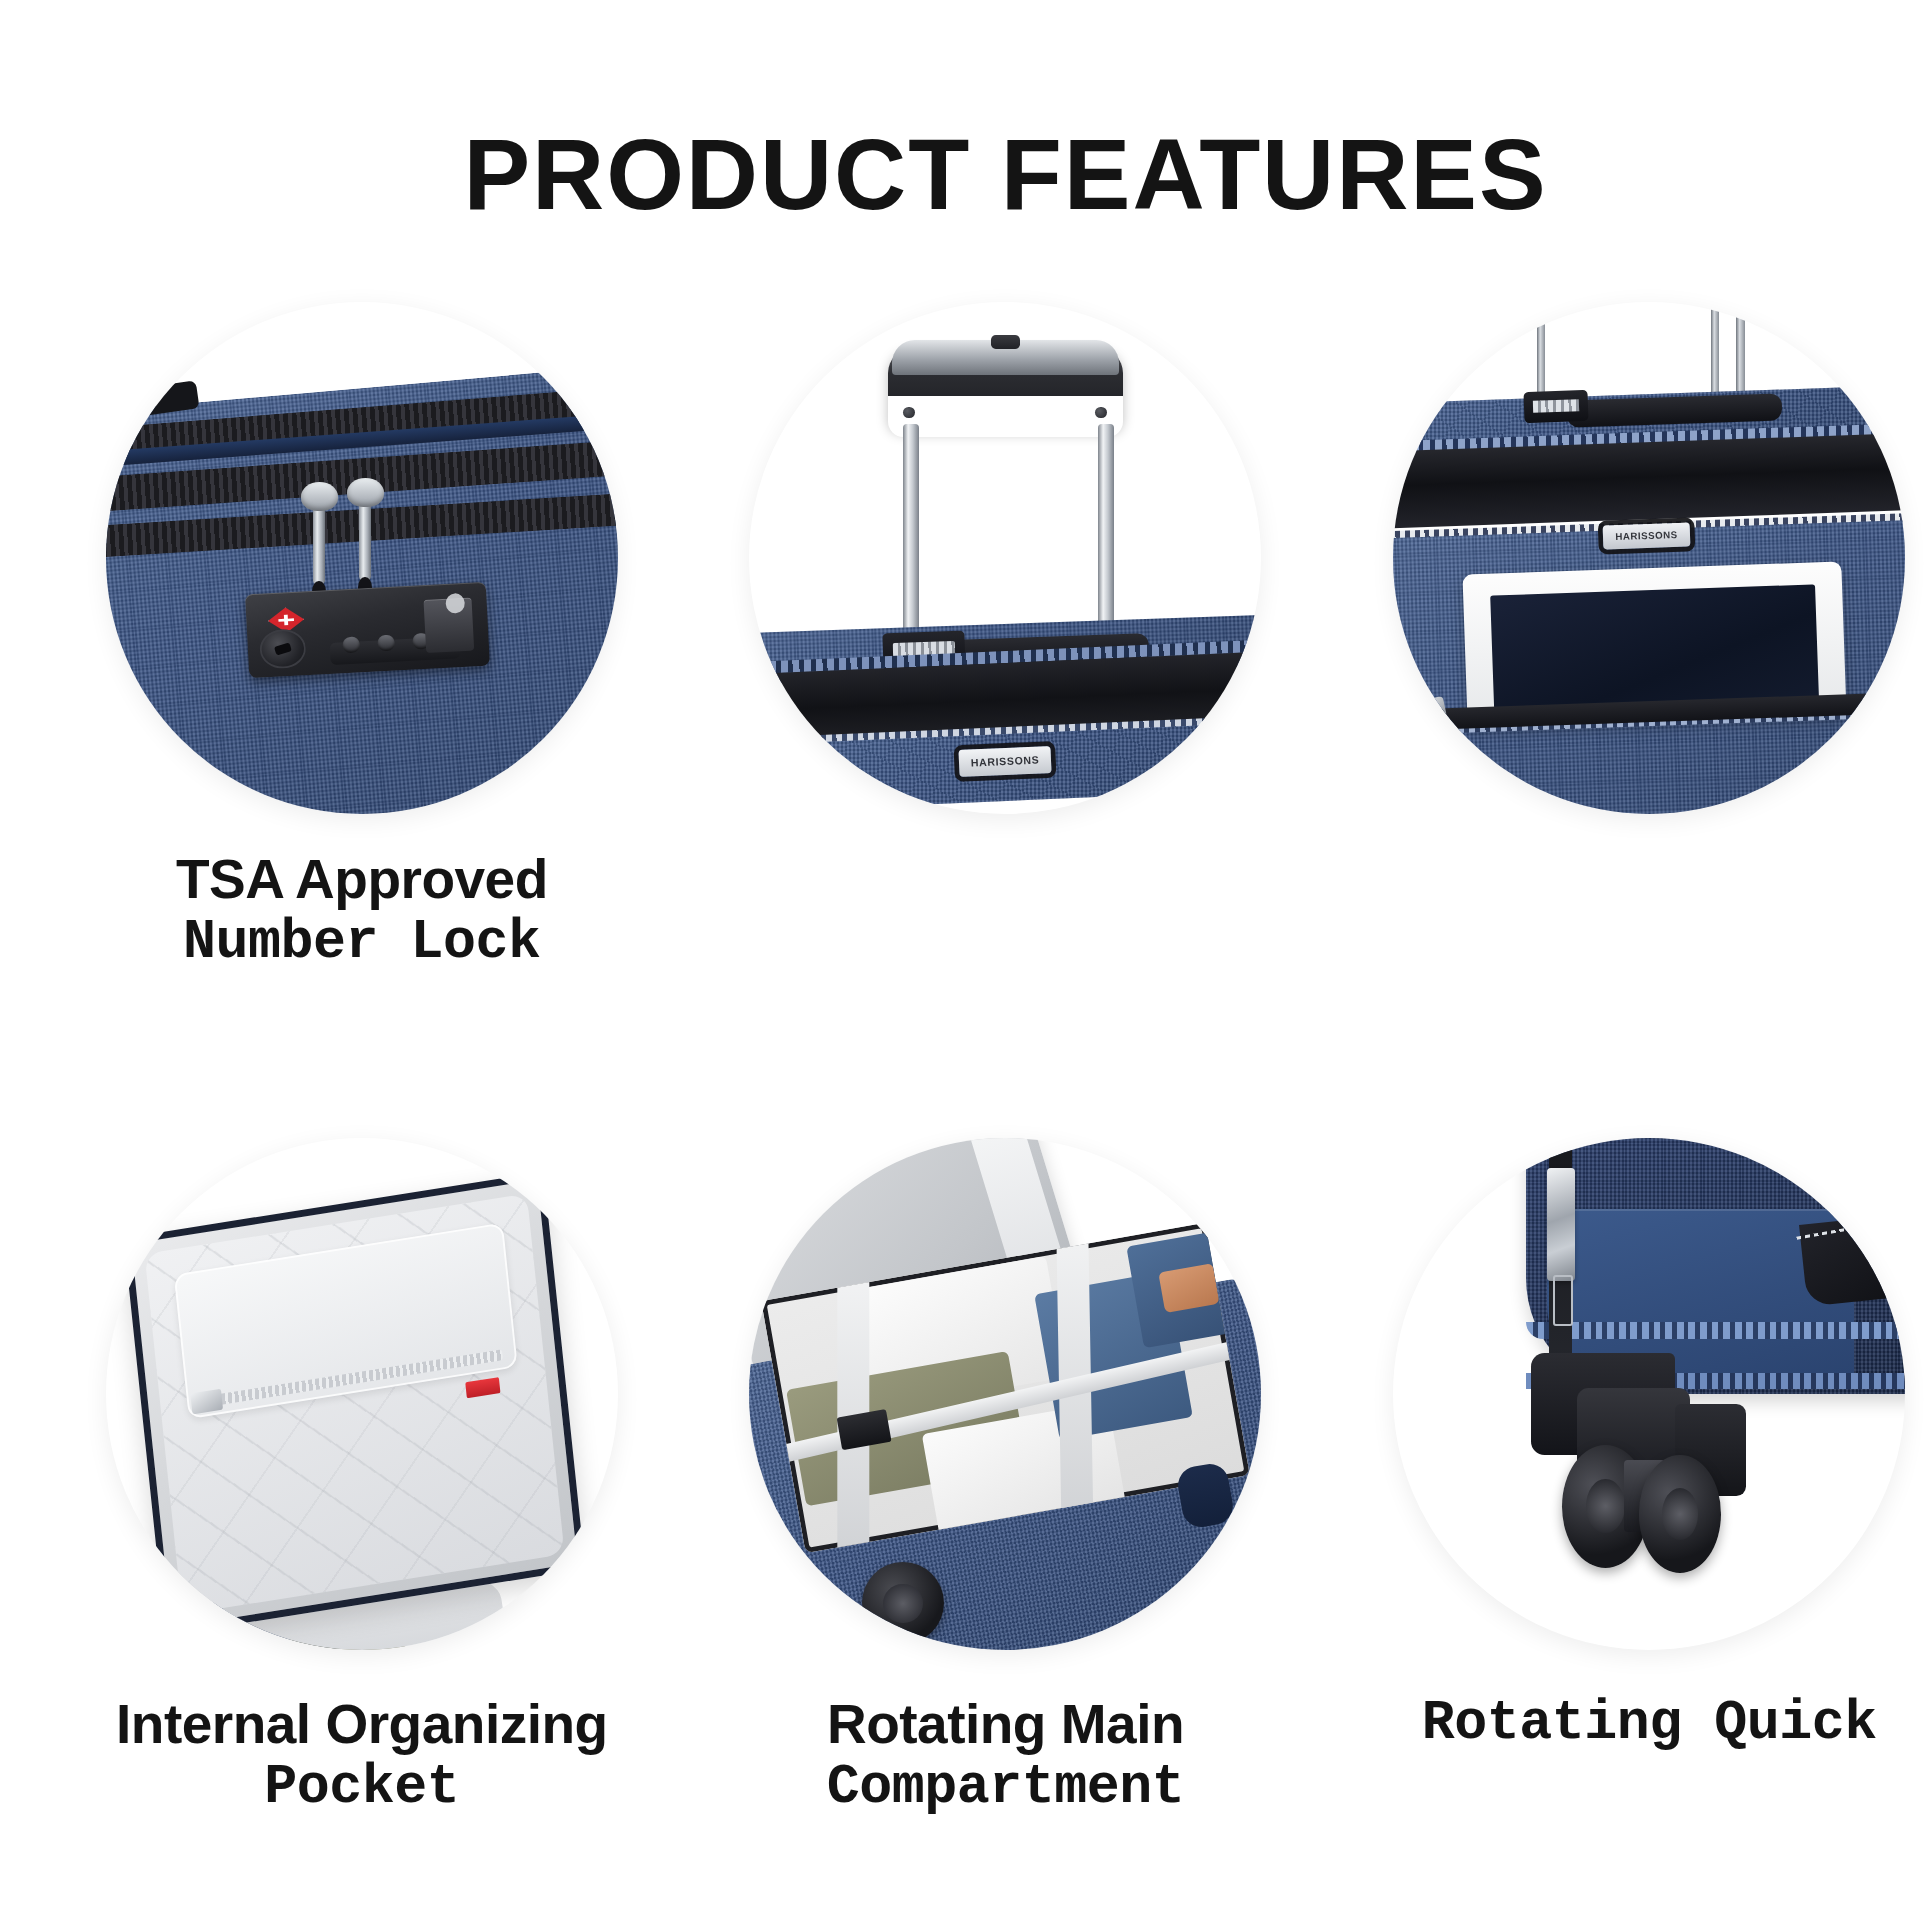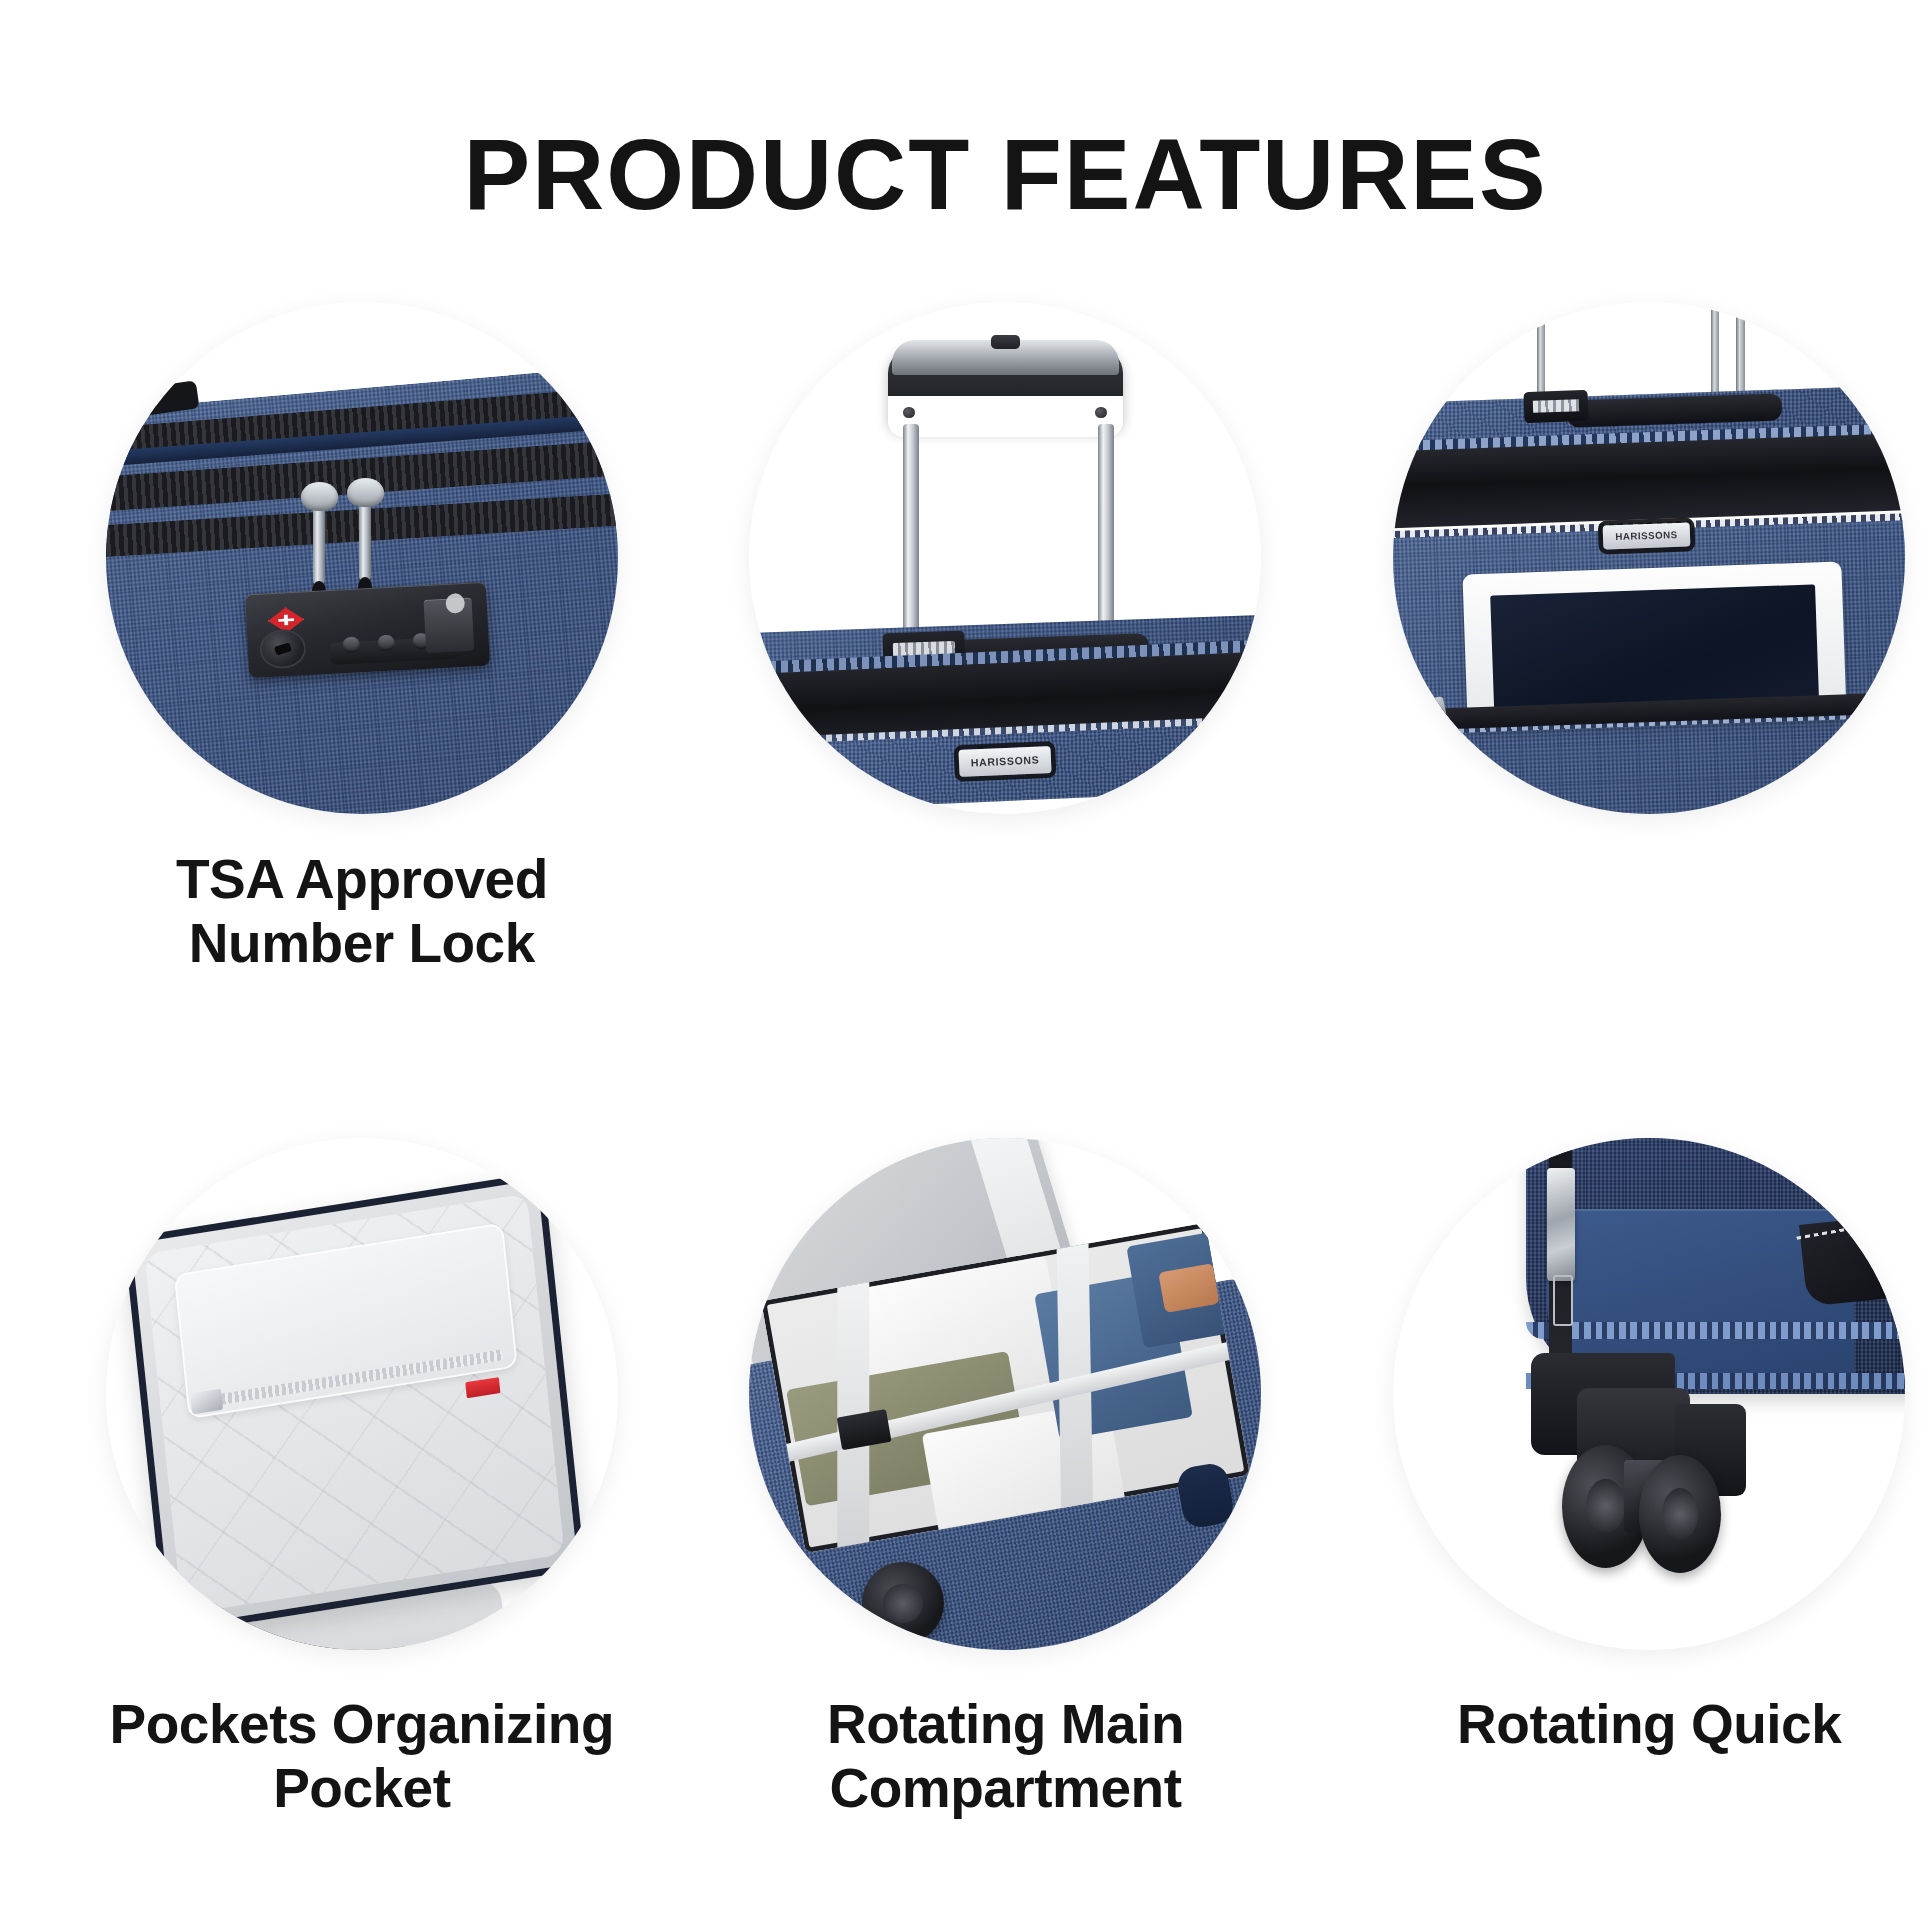--- a/index.html
+++ b/index.html
@@ -51,21 +51,21 @@
   }
   .caption{
     margin-top:33px;
     text-align:center;
     font-size:55px;
     font-weight:700;
     color:#141414;
     line-height:1.18;
     letter-spacing:-0.5px;
   }
-  .caption .l2{display:block;}
+  .caption .l2{display:block;font-family:Liberation Mono, monospace;}
 
   
   .r2 .circle-wrap{margin-top:27px;}
   .r2 .caption{margin-top:42px;}
 
   
 
   
   .fab-blue{
     background:
@@ -626,21 +626,21 @@
               <div class="texture"></div>
               <div class="meshpocket">
                 <div class="meshzip"></div>
               </div>
               <div class="redtag"></div>
             </div>
           </div>
         </div>
       </div>
       <div class="caption">
-        <span>Pockets Organizing</span>
+        <span>Internal Organizing</span>
         <span class="l2">Pocket</span>
       </div>
     </div>
 
     <div class="feature r2">
       <div class="circle-wrap">
         <div class="circle c5">
           <div class="lid"></div>
           <div class="shell fab-blue"></div>
           <div class="opening">

